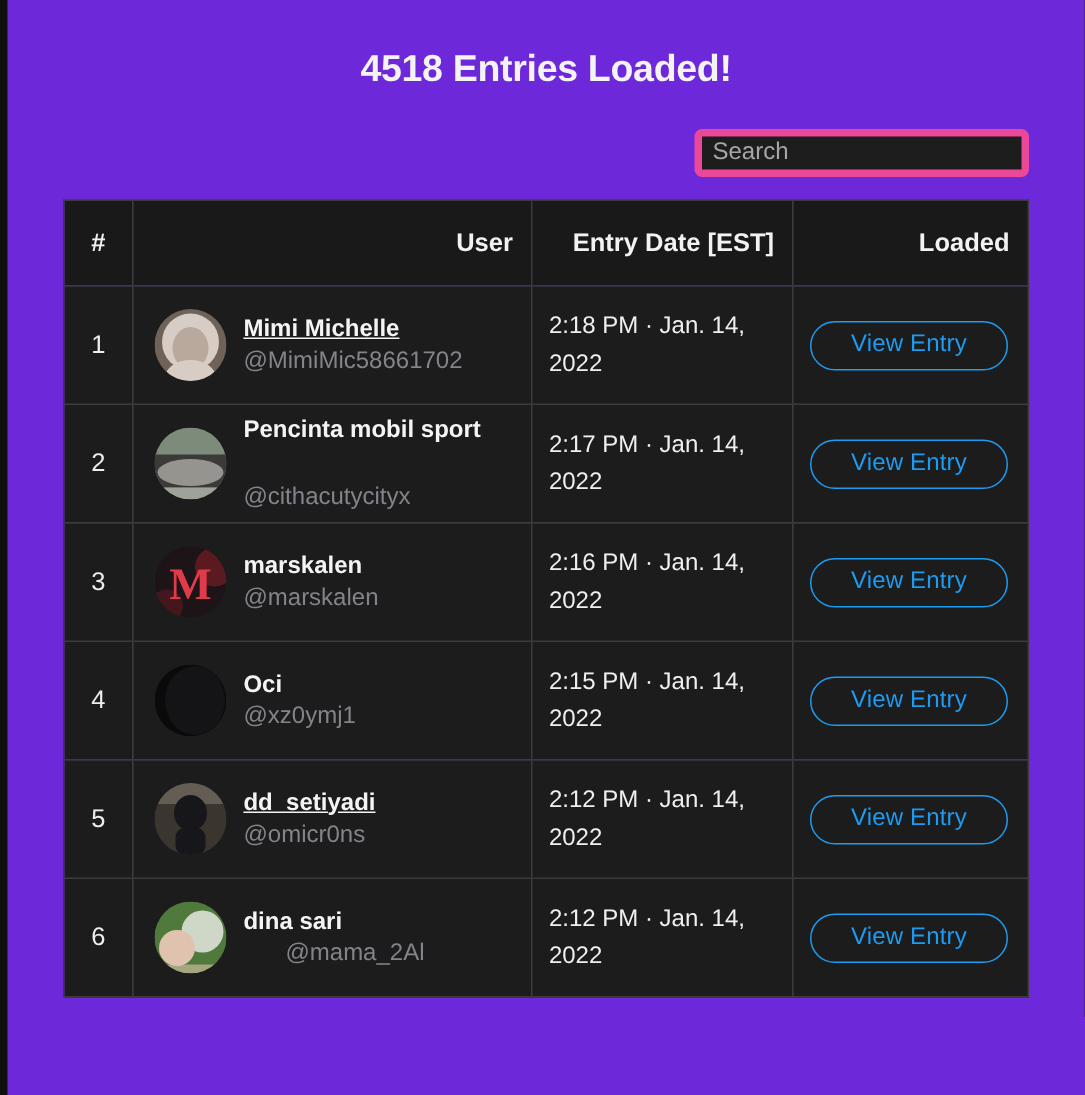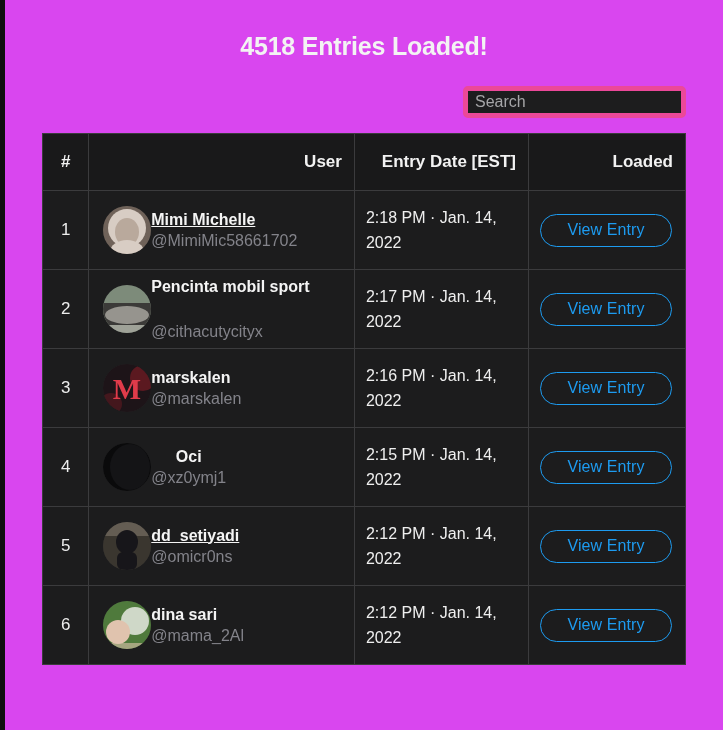--- a/index.html
+++ b/index.html
@@ -23,21 +23,21 @@
     left: 0; top: 0;
     width: 5px; height: 730px;
     background: #0f0f10;
   }
 
   #app {
     position: absolute;
     left: 5px; top: 0;
     width: 718px;
     height: 730px;
-    background: #d946ef;
+    background: #6d28d9;
   }
 
   
   #status-title {
     text-align: center;
     font-size: 25px;
     font-weight: bold;
     letter-spacing: -0.2px;
     color: #f3f3f3;
     padding-top: 30px;
@@ -129,21 +129,21 @@
   tbody td { height: 79px; }
 
   td.cell-num {
     text-align: center;
     font-size: 17px;
     color: #ededed;
     padding: 0;
   }
 
   td.cell-user { padding: 0 8px 0 14px; }
-  .user-inner { display: flex; align-items: center; }
+  .user-inner { display: flex; align-items: center; gap: 11px; }
 
   .avatar {
     width: 48px; height: 48px;
     border-radius: 50%;
     flex: 0 0 48px;
     background: #2a2a2c;
     overflow: hidden;
     position: relative;
   }
   .avatar > svg { display: block; width: 48px; height: 48px; }
@@ -281,21 +281,21 @@
             <td class="cell-num">4</td>
             <td class="cell-user">
               <div class="user-inner">
                 <span class="avatar">
                   <svg viewBox="0 0 48 48" xmlns="http://www.w3.org/2000/svg">
                     <rect width="48" height="48" fill="#0a0a0b"></rect>
                     <ellipse cx="27" cy="24" rx="20" ry="23" fill="#141416"></ellipse>
                   </svg>
                 </span>
                 <span class="user-text">
-                  <span class="user-name" style="display: block; text-align: center;">Oci</span>
+                  <span class="user-name" style="display: block;">Oci</span>
                   <span class="user-handle" style="display: block;">@xz0ymj1</span>
                 </span>
               </div>
             </td>
             <td class="cell-date">2:15 PM · Jan. 14, 2022</td>
             <td class="cell-actions"><button class="view-entry-btn">View Entry</button></td>
           </tr>
           <tr>
             <td class="cell-num">5</td>
             <td class="cell-user">
@@ -324,21 +324,21 @@
                 <span class="avatar">
                   <svg viewBox="0 0 48 48" xmlns="http://www.w3.org/2000/svg">
                     <rect width="48" height="48" fill="#4f7a3c"></rect>
                     <circle cx="32" cy="20" r="14" fill="#cfd8c8"></circle>
                     <circle cx="15" cy="31" r="12" fill="#e0c3ae"></circle>
                     <rect x="0" y="42" width="48" height="6" fill="#e0c3ae" opacity="0.6"></rect>
                   </svg>
                 </span>
                 <span class="user-text">
                   <span class="user-name" style="display: block;">dina sari</span>
-                  <span class="user-handle" style="display: block;">@mama_2Al</span>
+                  <span class="user-handle" style="display: block; margin-left: 28px;">@mama_2Al</span>
                 </span>
               </div>
             </td>
             <td class="cell-date">2:12 PM · Jan. 14, 2022</td>
             <td class="cell-actions"><button class="view-entry-btn">View Entry</button></td>
           </tr>
         </tbody>
     </table>
   </div>
 

